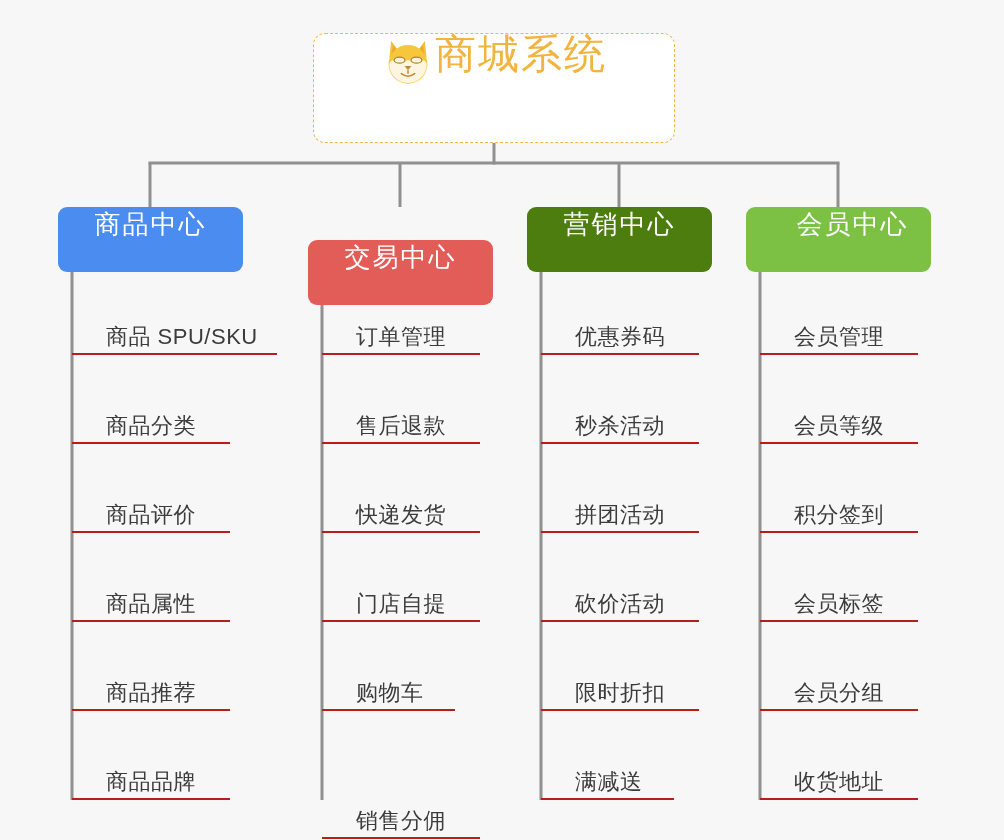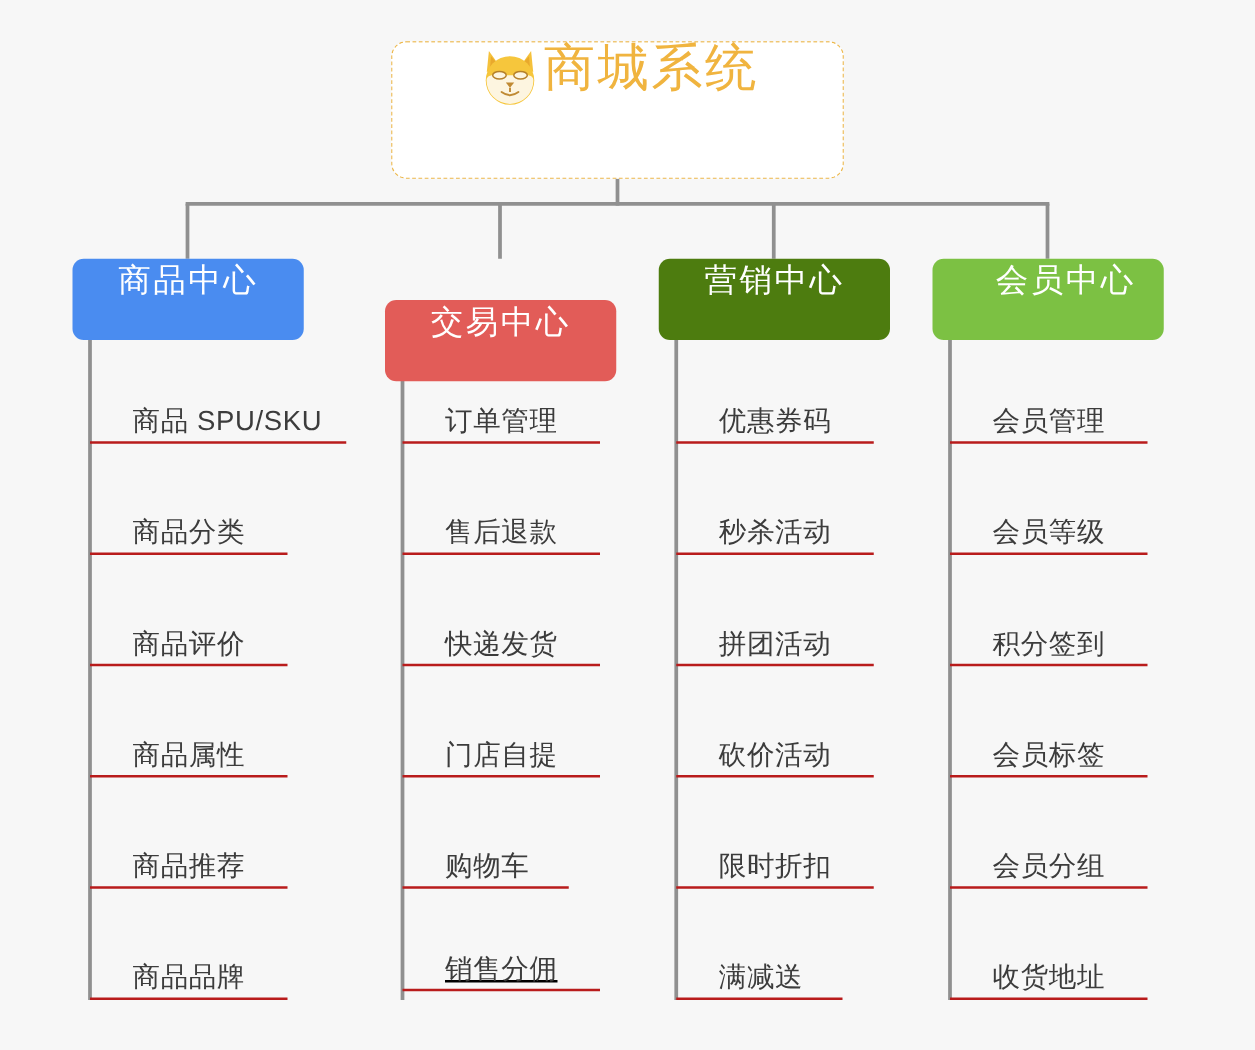--- a/index.html
+++ b/index.html
@@ -167,21 +167,21 @@
       </div>
       <div class="leaf-item" style="left: 322px; top: 485px; width: 158px;">
         <span class="leaf-label">快递发货</span>
       </div>
       <div class="leaf-item" style="left: 322px; top: 574px; width: 158px;">
         <span class="leaf-label">门店自提</span>
       </div>
       <div class="leaf-item" style="left: 322px; top: 663px; width: 133px;">
         <span class="leaf-label">购物车</span>
       </div>
-      <div class="leaf-item" style="left: 322px; top: 745px; width: 158px; text-decoration: underline;">
+      <div class="leaf-item" style="left: 322px; top: 791px; width: 158px;">
         <span class="leaf-label">销售分佣</span>
       </div>
       <div class="category-box" style="left: 527px; top: 207px; width: 185px; background: #4d7c0f;">
         <span>营销中心</span>
       </div>
       <div class="leaf-item" style="left: 541px; top: 307px; width: 158px;">
         <span class="leaf-label">优惠券码</span>
       </div>
       <div class="leaf-item" style="left: 541px; top: 396px; width: 158px;">
         <span class="leaf-label">秒杀活动</span>

